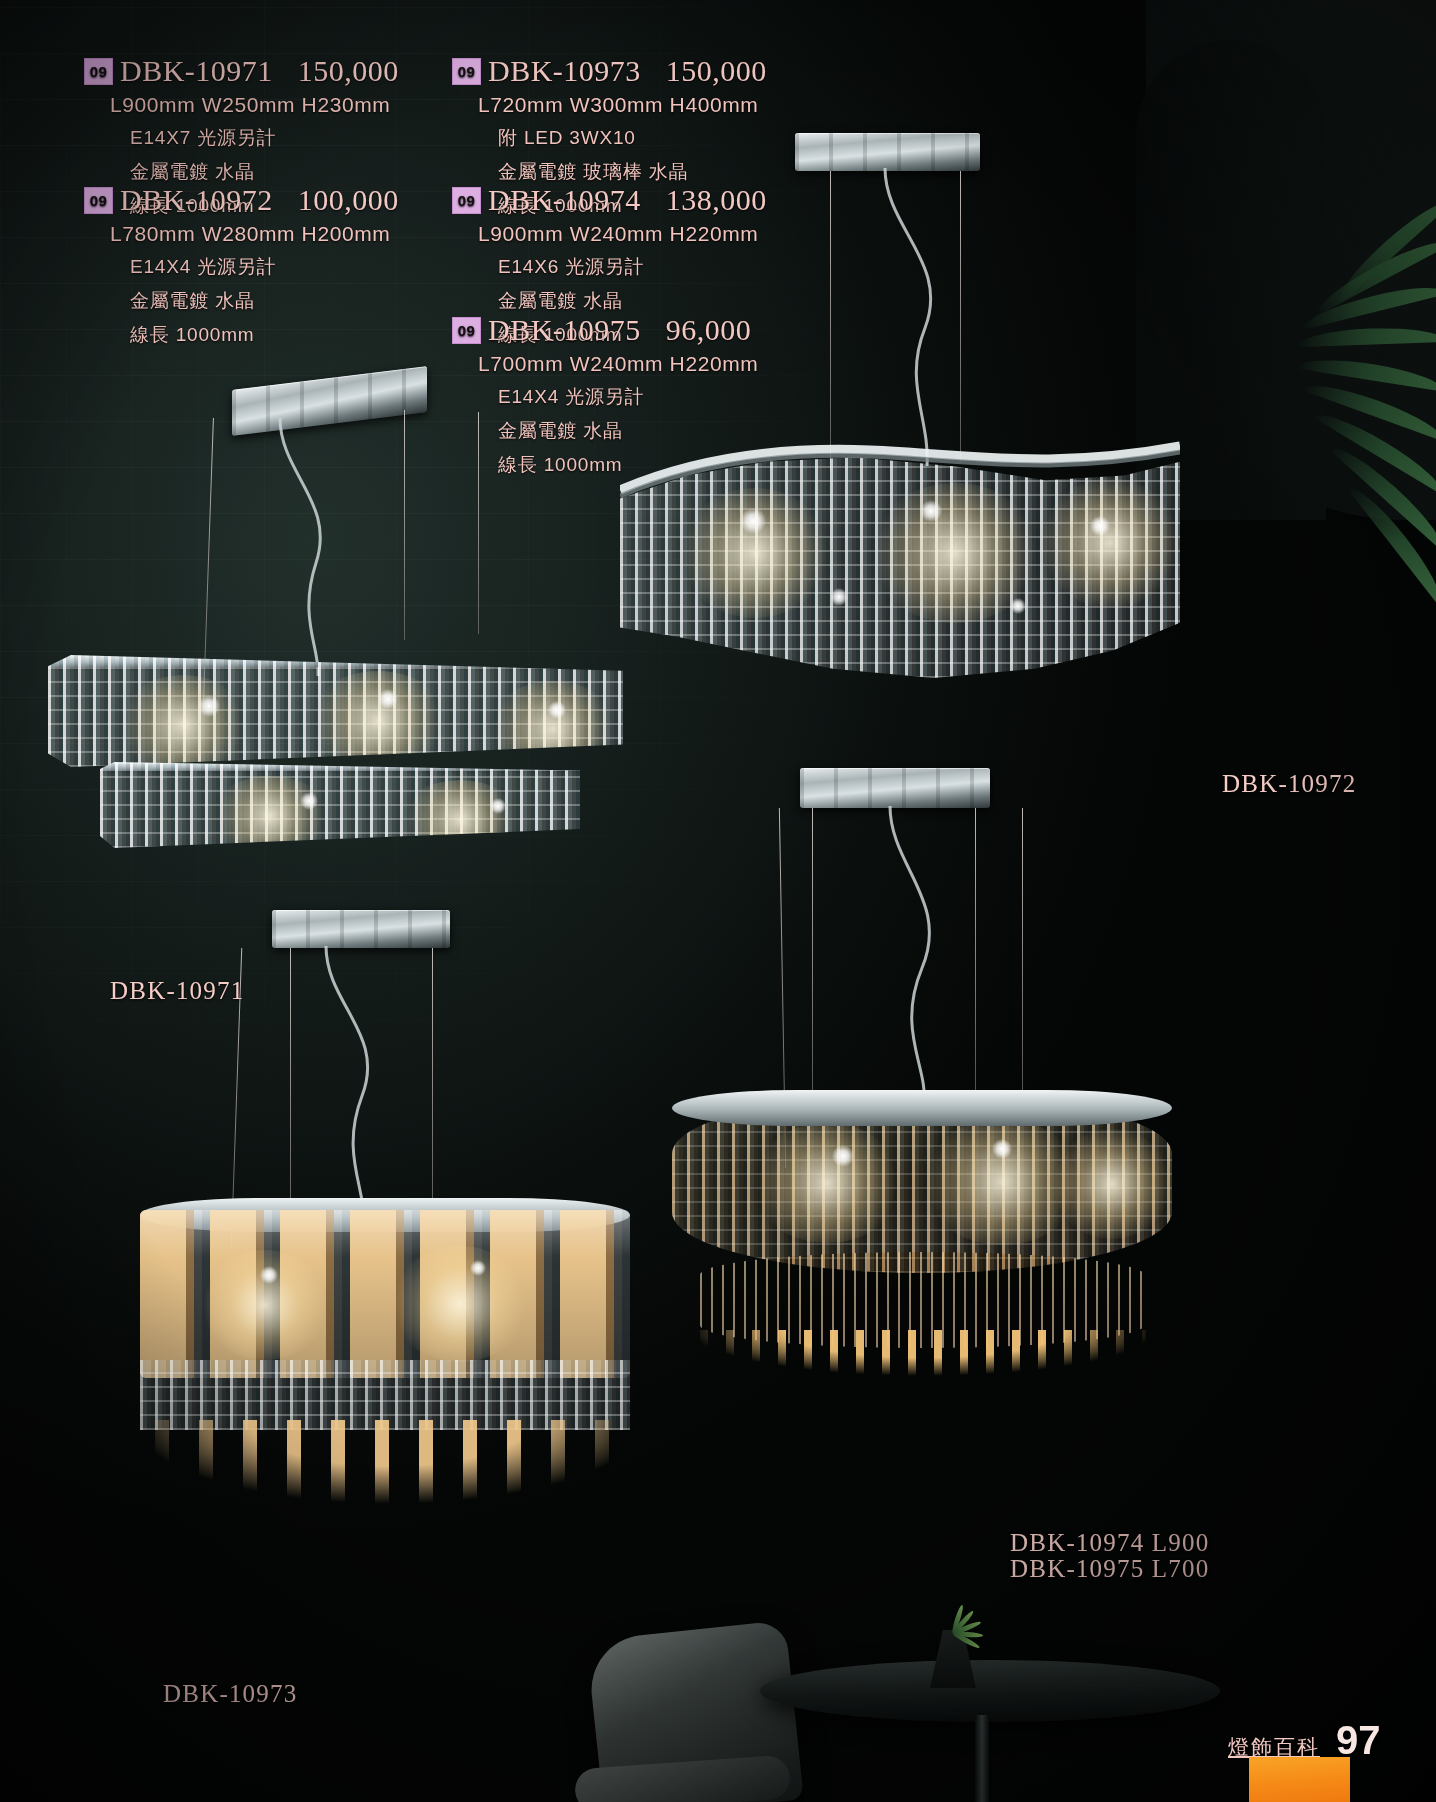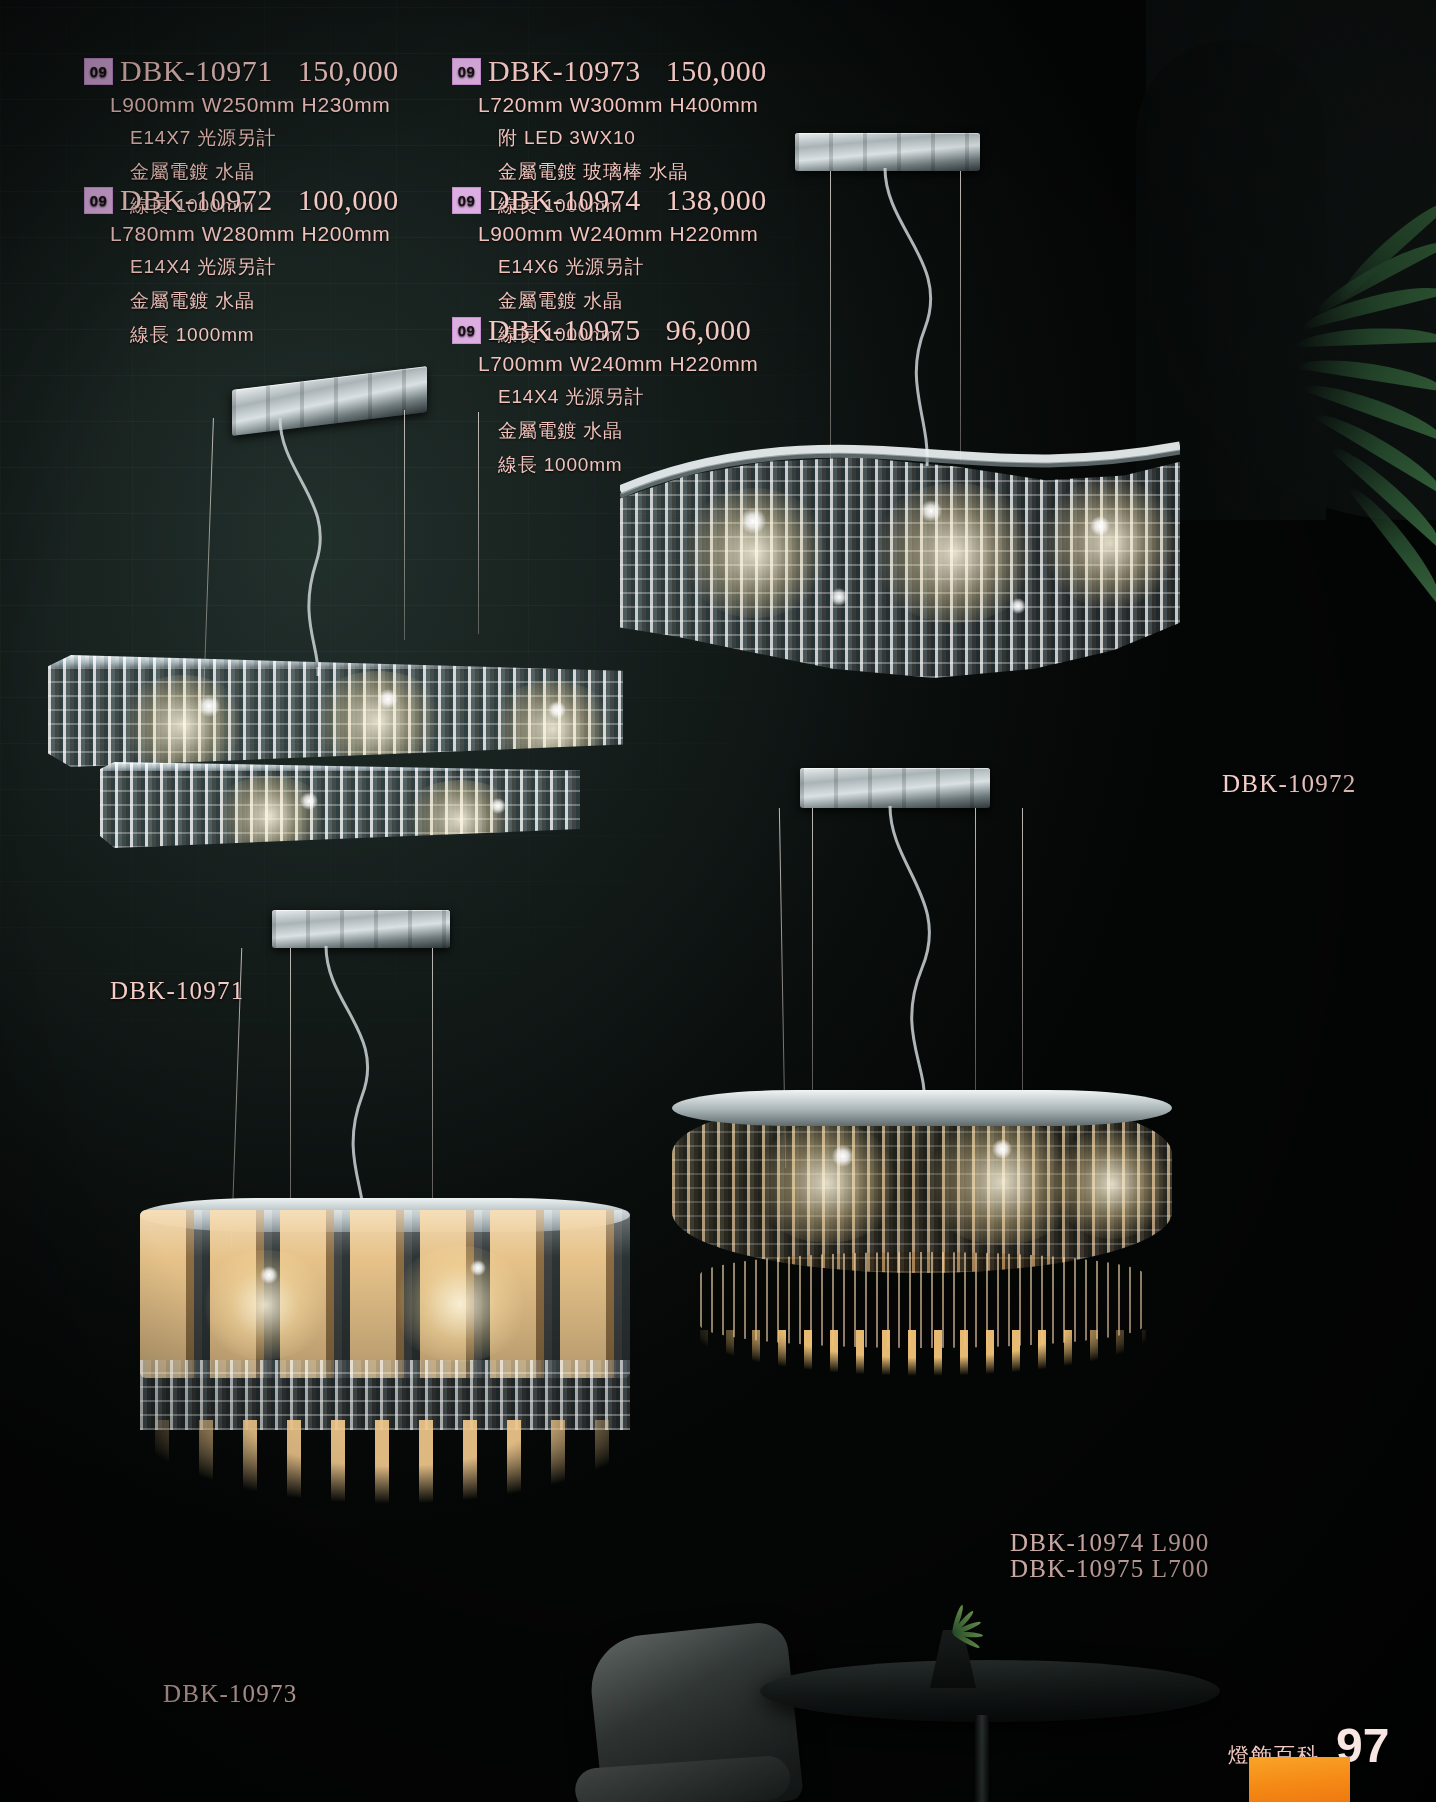--- a/index.html
+++ b/index.html
@@ -147,24 +147,25 @@
     text-shadow:0 1px 3px rgba(0,0,0,.95);
     white-space:nowrap;
     line-height:1.25;
   }
 
   
   .footer{ position:absolute; left:1228px; top:1718px; display:flex; align-items:baseline; gap:16px;}
   .footer-brand{
     font-size:21px; color:#f3c9c2; letter-spacing:2px;
     text-shadow:0 1px 2px rgba(0,0,0,.9);
+    text-decoration:underline;
   }
   .footer-page{
     font-family:"Liberation Sans",sans-serif;
-    font-size:48px; font-weight:700; color:#f7e6e2;
+    font-size:40px; font-weight:700; color:#f7e6e2;
     text-shadow:0 2px 4px rgba(0,0,0,.9);
   }
   .footer-block{
     position:absolute; left:1249px; top:1757px; width:101px; height:45px;
     background:linear-gradient(175deg,#f9a427 0%,#f58a16 55%,#ef7a10 100%);
   }
 
   
   .fixture{position:absolute;}
   .canopy{

